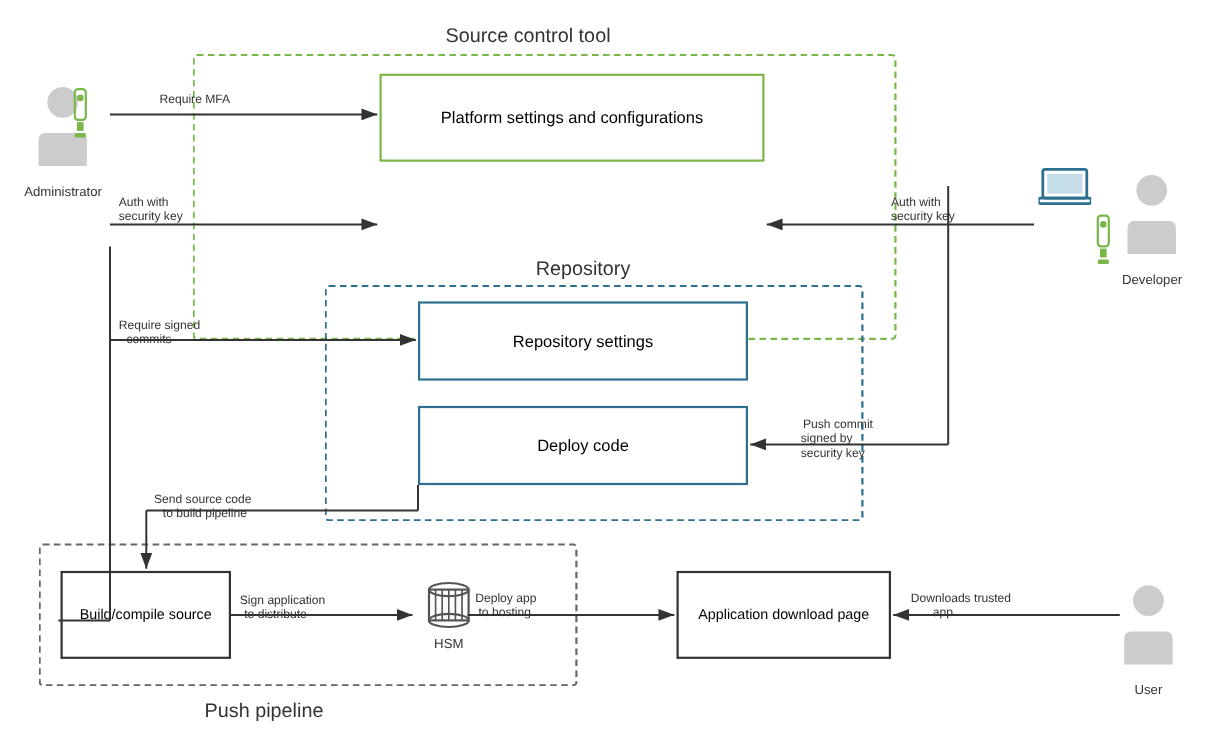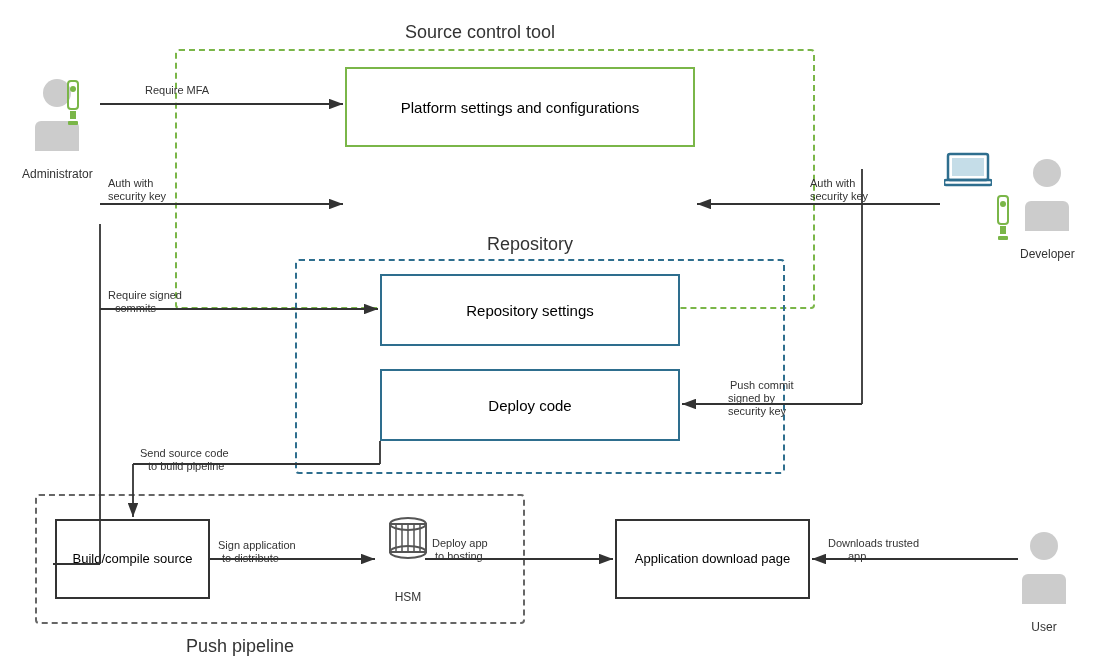--- a/index.html
+++ b/index.html
@@ -123,21 +123,21 @@
   <div class="label label-large" style="left:140px; top:632px; width:200px;">Push pipeline</div>
 
   <div class="box box-black" style="left:55px; top:515px; width:155px; height:80px; font-size:13px;">
     <span>Build/compile source</span>
   </div>
 
   <div class="box box-black" style="left:615px; top:515px; width:195px; height:80px; font-size:13px;">
     <span>Application download page</span>
   </div>
 
-  <div style="position:absolute; left:378px; top:510px; width:60px; height:90px; display:flex; flex-direction:column; align-items:center; justify-content:space-between;">
+  <div style="position:absolute; left:378px; top:510px; width:60px; height:90px; display:flex; flex-direction:column; align-items:center; justify-content:center;">
 
     <svg width="40" height="50" viewBox="0 0 40 50">
       <ellipse cx="20" cy="10" rx="18" ry="6" fill="none" stroke="#555" stroke-width="2"></ellipse>
       <rect x="2" y="10" width="36" height="28" fill="none" stroke="#555" stroke-width="2"></rect>
       <ellipse cx="20" cy="38" rx="18" ry="6" fill="none" stroke="#555" stroke-width="2"></ellipse>
 
       <line x1="8" y1="10" x2="8" y2="38" stroke="#555" stroke-width="1.5"></line>
       <line x1="14" y1="10" x2="14" y2="38" stroke="#555" stroke-width="1.5"></line>
       <line x1="20" y1="10" x2="20" y2="38" stroke="#555" stroke-width="1.5"></line>
       <line x1="26" y1="10" x2="26" y2="38" stroke="#555" stroke-width="1.5"></line>

